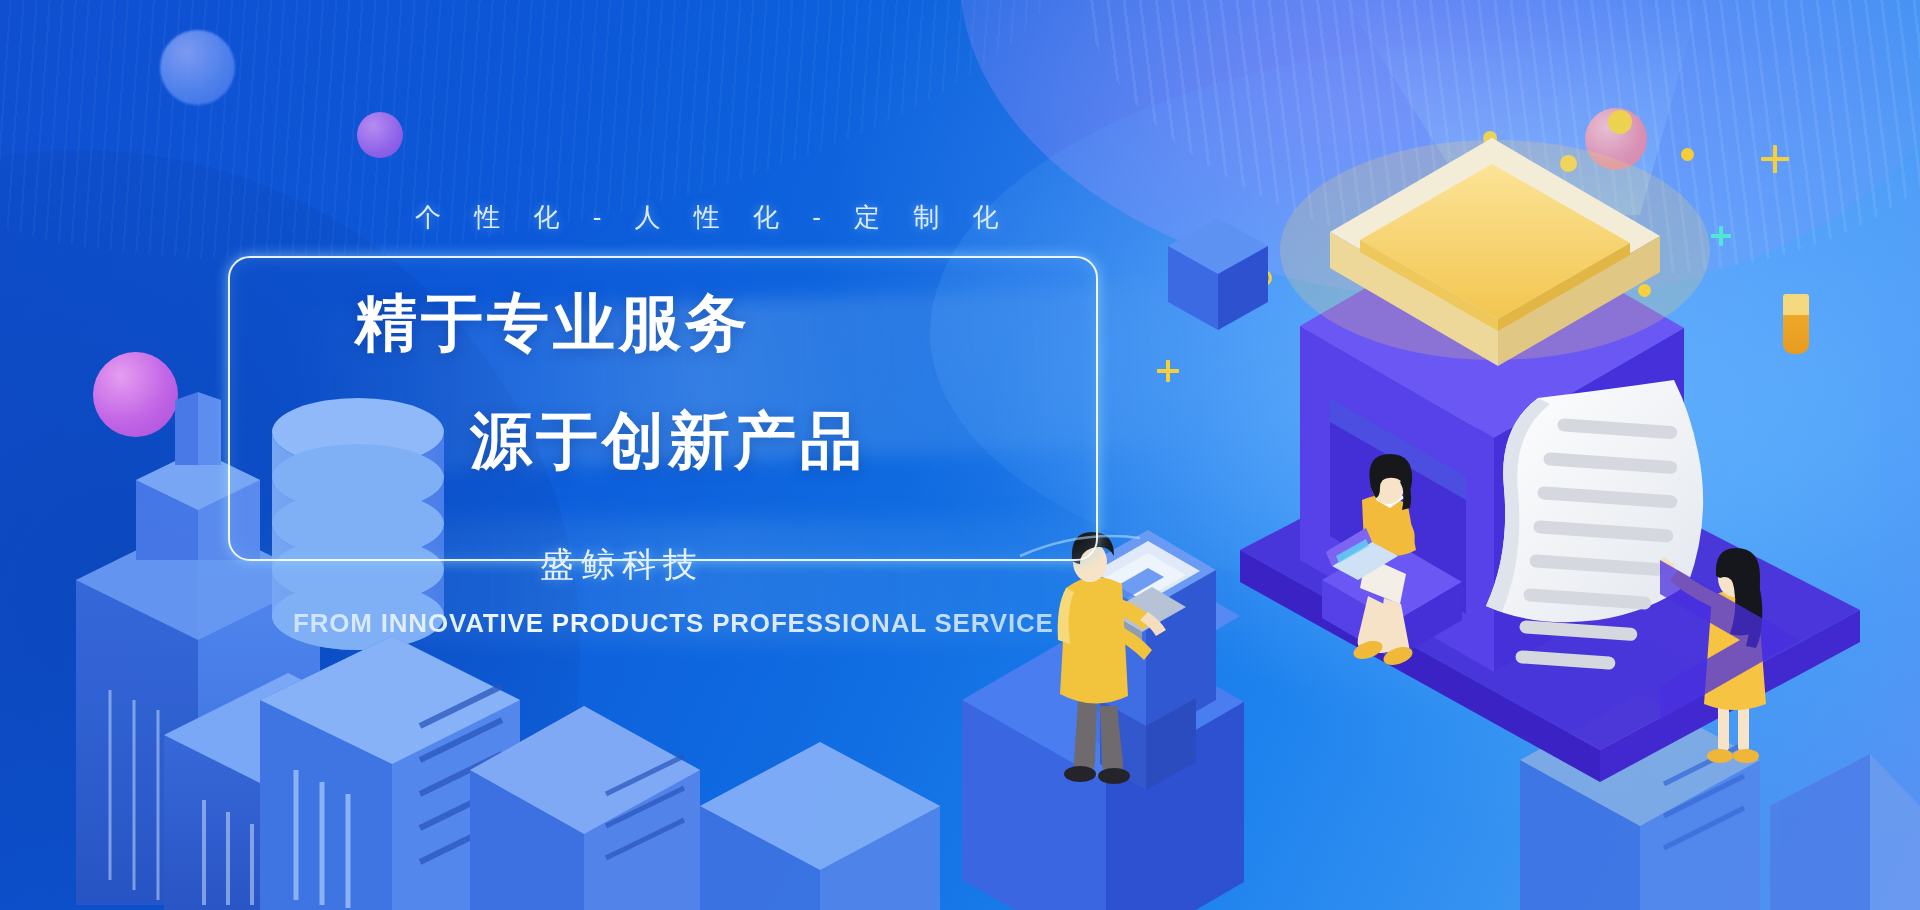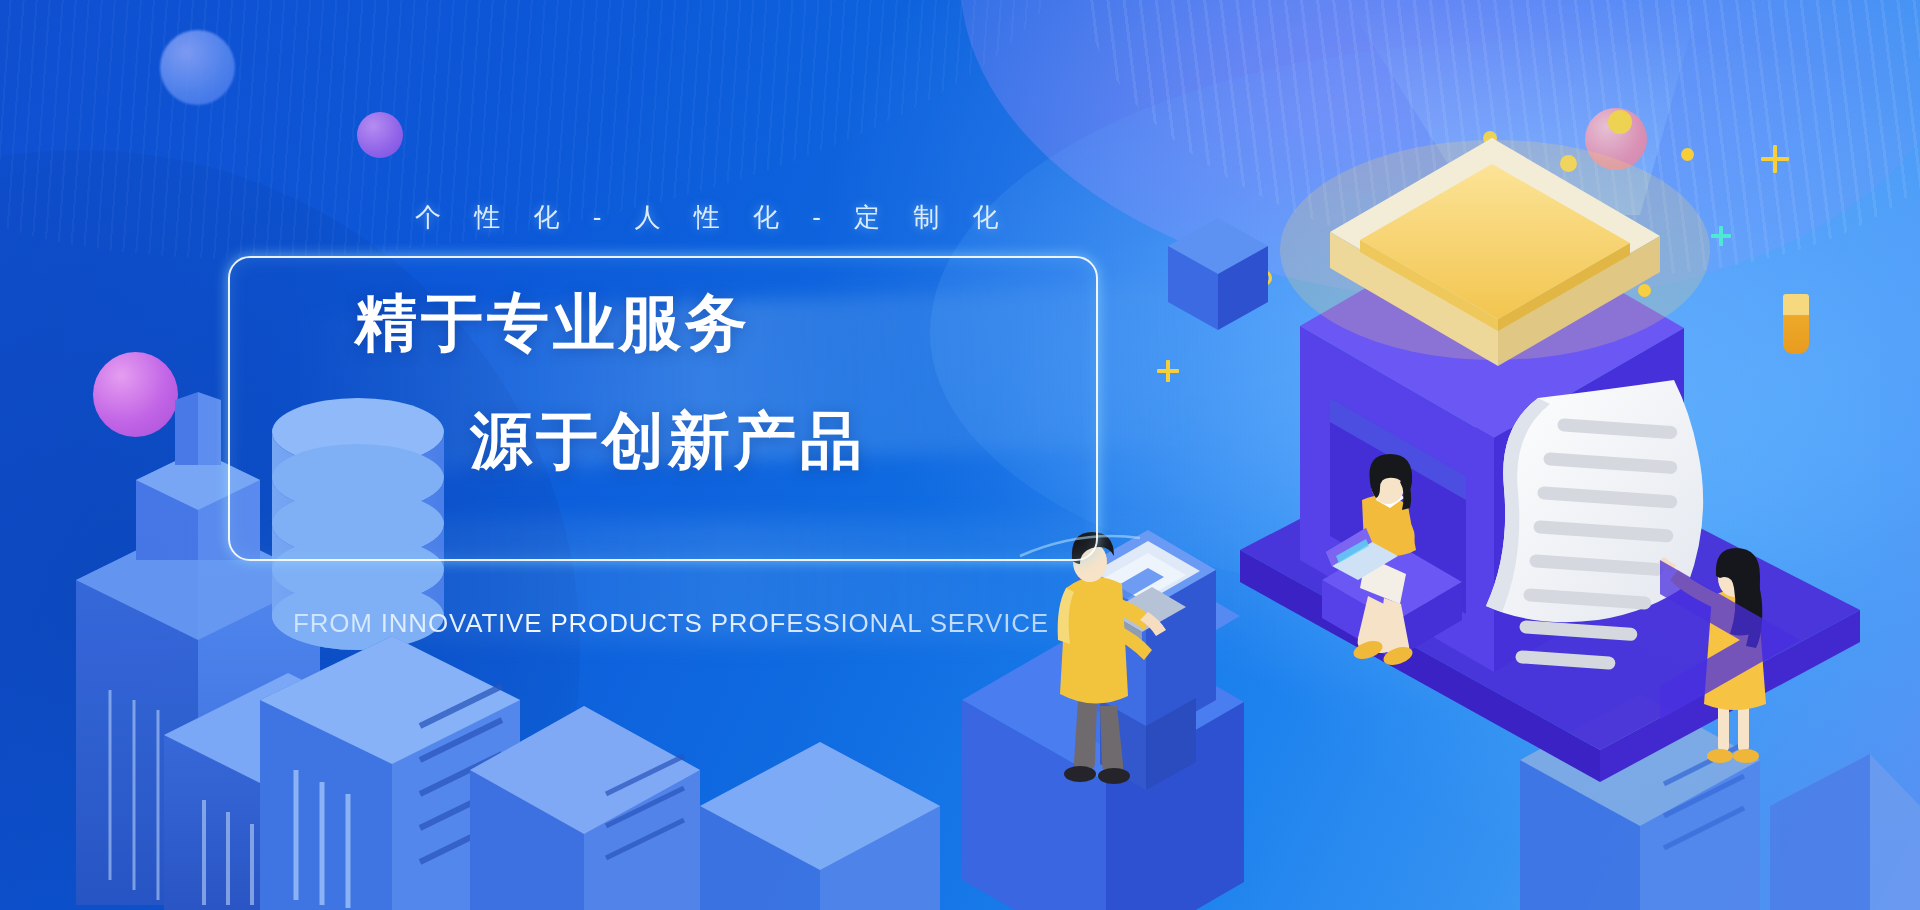--- a/index.html
+++ b/index.html
@@ -115,21 +115,21 @@
   .headline .l2 { position:absolute; left:470px; top:118px; white-space:nowrap; }
 
   .company {
     position:absolute; left:540px; top:542px;
     font-size:34px; letter-spacing:7px; color:#e6f2ff; font-weight:400;
     white-space:nowrap;
     text-shadow:0 0 12px rgba(140,210,255,.55);
   }
   .subtitle-en {
     position:absolute; left:293px; top:608px;
-    font-size:26px; letter-spacing:.8px; font-weight:normal;
+    font-size:26px; letter-spacing:.8px; font-weight:bold;
     white-space:nowrap;
     background:linear-gradient(90deg,#cfe6ff 0%,#ffffff 35%,#dceaff 70%,#bcd9fb 100%);
     -webkit-background-clip:text; background-clip:text; color:transparent;
     opacity:.96;
   }
 </style>
 </head>
 <body>
 
 <div id="banner">
@@ -467,17 +467,18 @@
 
     <div class="tagline">个 性 化 - 人 性 化 - 定 制 化</div>
 
     <div class="frame"></div>
 
     <div class="headline">
       <span class="l1">精于专业服务</span>
       <span class="l2">源于创新产品</span>
     </div>
 
+    <div class="company">盛鲸科技</div>
 
     <div class="subtitle-en">FROM INNOVATIVE PRODUCTS PROFESSIONAL SERVICE</div>
   </div>
 
 </div>
 
 </body></html>

